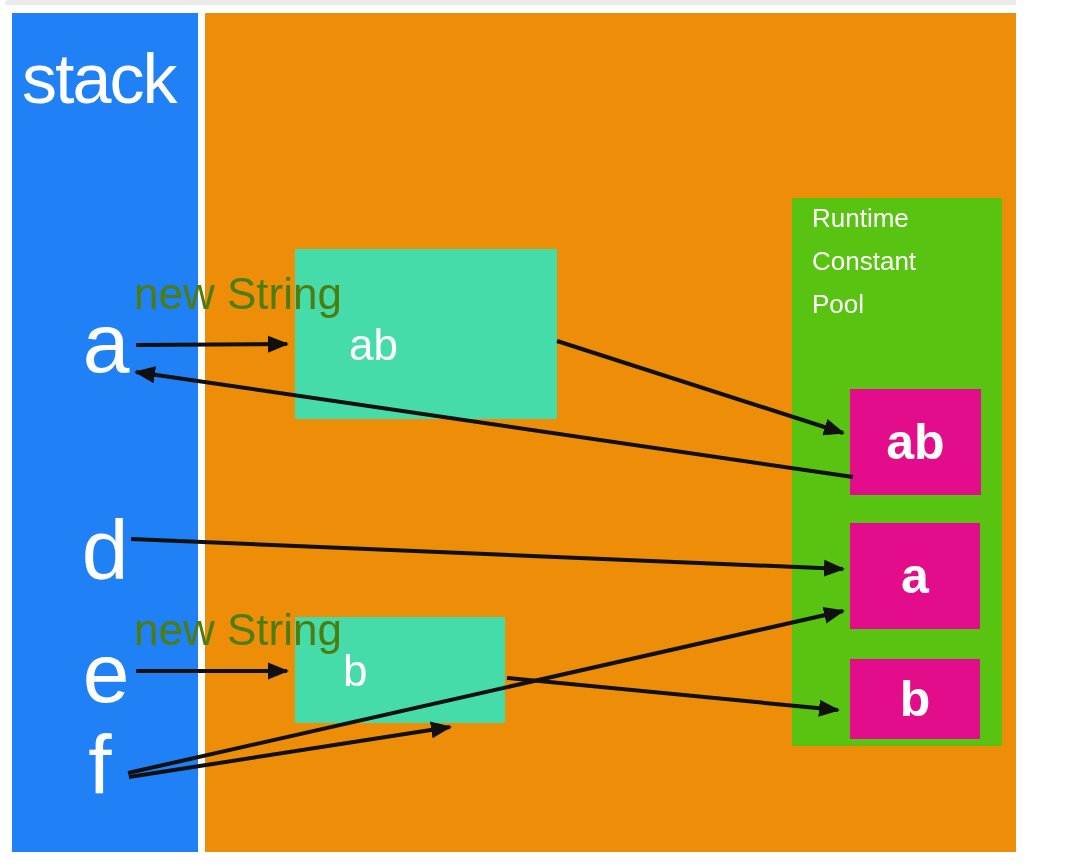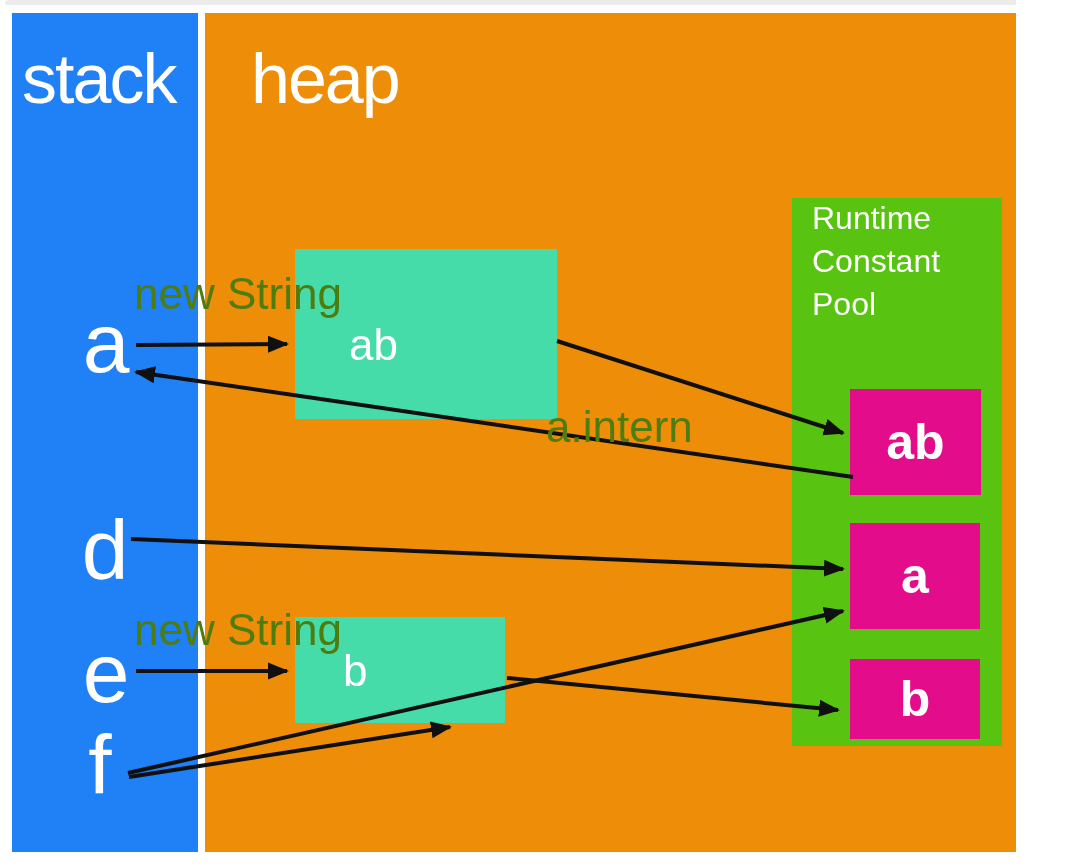--- a/index.html
+++ b/index.html
@@ -12,21 +12,21 @@
   .region{position:absolute;}
   .stack-region{left:12px;top:13px;width:186px;height:839px;background:#2080f5;}
   .heap-region{left:205px;top:13px;width:865px;height:839px;background:#ee8d08;}
   .pool-region{left:792px;top:198px;width:210px;height:548px;background:#58c311;z-index:2;}
 
   .region-label{position:absolute;color:#ffffff;font-size:70px;line-height:1;
                 letter-spacing:-2px;z-index:3;}
   .stack-label{left:22px;top:44px;}
   .heap-label{left:251px;top:44px;}
 
-  .pool-label{position:absolute;left:812px;top:197px;color:#ffffff;font-size:32px;
+  .pool-label{position:absolute;left:812px;top:197px;color:#ffffff;font-size:26px;
               line-height:43px;z-index:4;white-space:pre-line;}
 
   .heap-obj{position:absolute;background:#46dca9;z-index:2;}
   .heap-ab{left:295px;top:249px;width:262px;height:170px;}
   .heap-b{left:295px;top:617px;width:210px;height:106px;}
   .heap-obj .obj-label{position:absolute;color:#ffffff;font-size:44px;line-height:1;}
   .heap-ab .obj-label{left:54px;top:74px;}
   .heap-b .obj-label{left:48px;top:32px;}
 
   .pool-const{position:absolute;background:#e30d8c;z-index:3;display:flex;
@@ -58,21 +58,20 @@
 
 <div class="canvas">
 
   <div class="topbar"></div>
 
   <div class="region stack-region"></div>
   <div class="region heap-region"></div>
   <div class="region pool-region"></div>
 
   <div class="region-label stack-label">stack</div>
-  <div class="region-label heap-label">heap</div>
   <div class="pool-label">Runtime
 Constant
 Pool</div>
 
   <div class="heap-obj heap-ab">
     <span class="obj-label">ab</span>
   </div>
   <div class="heap-obj heap-b">
     <span class="obj-label">b</span>
   </div>
@@ -103,15 +102,14 @@
       <line x1="853" y1="477" x2="136" y2="372" marker-end="url(#ah)"></line>
       <line x1="131" y1="539" x2="843" y2="569" marker-end="url(#ah)"></line>
       <line x1="136" y1="671" x2="287" y2="671" marker-end="url(#ah)"></line>
       <line x1="129" y1="777" x2="450" y2="727" marker-end="url(#ah)"></line>
       <line x1="128" y1="773" x2="843" y2="611" marker-end="url(#ah)"></line>
       <line x1="507" y1="678" x2="838" y2="710" marker-end="url(#ah)"></line>
     </svg>
 
   <div class="annotation ann-new-top">new String</div>
   <div class="annotation ann-new-bottom">new String</div>
-  <div class="annotation ann-intern">a.intern</div>
 
 </div>
 
 </body></html>

